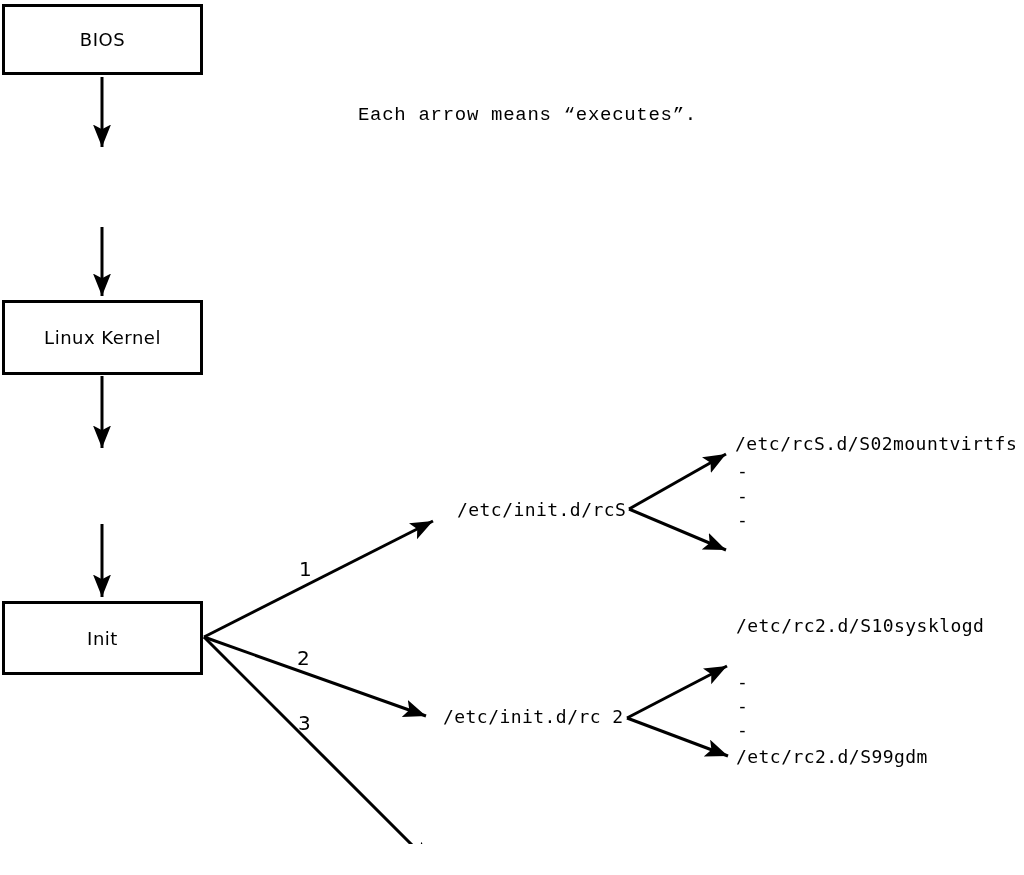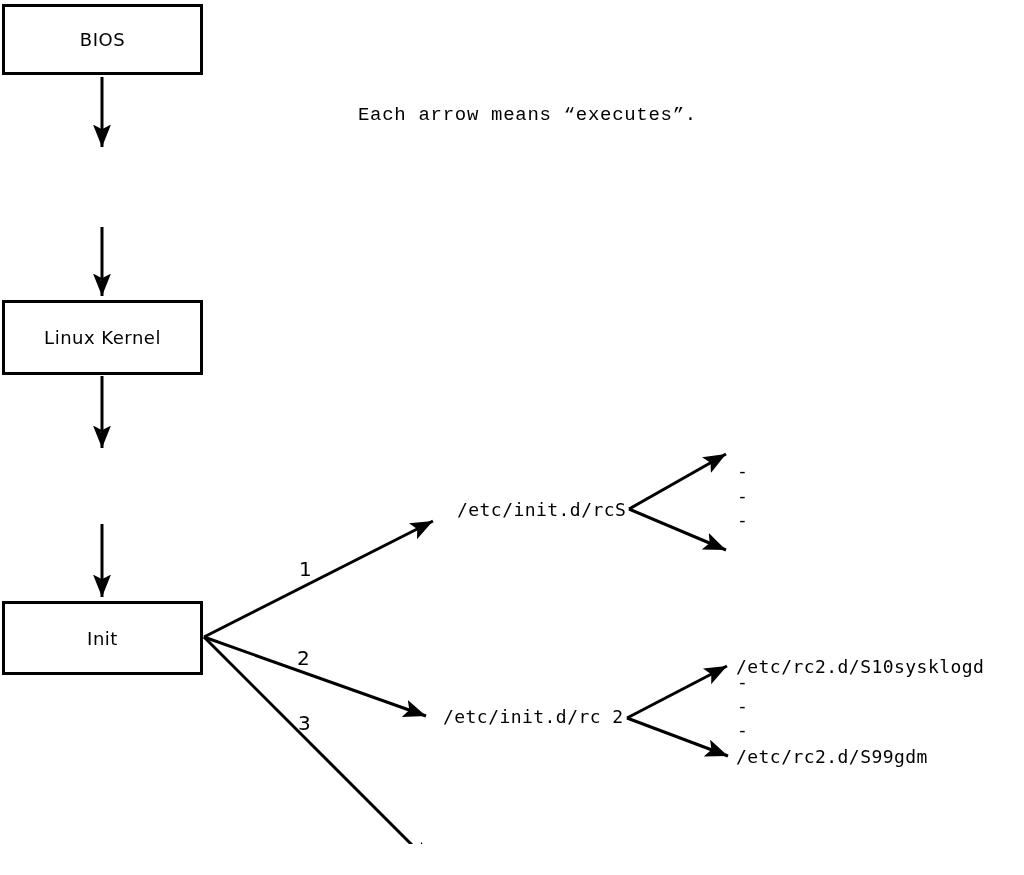--- a/index.html
+++ b/index.html
@@ -60,26 +60,27 @@
     <span class="node-label">Init</span>
   </div>
 
   <div class="txt note" style="left:358px;top:115px">Each arrow means “executes”.</div>
 
   <div class="txt num" style="left:299px;top:569px">1</div>
   <div class="txt num" style="left:297px;top:658px">2</div>
   <div class="txt num" style="left:298px;top:723px">3</div>
 
   <div class="txt mono" style="left:457px;top:510px">/etc/init.d/rcS</div>
+  <div class="txt mono" style="left:735px;top:444px">/etc/rcS.d/S02mountvirtfs</div>
   <div class="txt mono" style="left:737px;top:471px">-</div>
   <div class="txt mono" style="left:737px;top:496px">-</div>
   <div class="txt mono" style="left:737px;top:520px">-</div>
 
   <div class="txt mono" style="left:443px;top:717px">/etc/init.d/rc 2</div>
-  <div class="txt mono" style="left:736px;top:667px">/etc/rc2.d/S10sysklogd</div>
+  <div class="txt mono" style="left:736px;top:626px">/etc/rc2.d/S10sysklogd</div>
   <div class="txt mono" style="left:737px;top:682px">-</div>
   <div class="txt mono" style="left:737px;top:706px">-</div>
   <div class="txt mono" style="left:737px;top:730px">-</div>
   <div class="txt mono" style="left:736px;top:757px">/etc/rc2.d/S99gdm</div>
 
   <div class="txt mono" style="left:448px;top:862px">getty</div>
 
 </div>
 
 </body></html>

